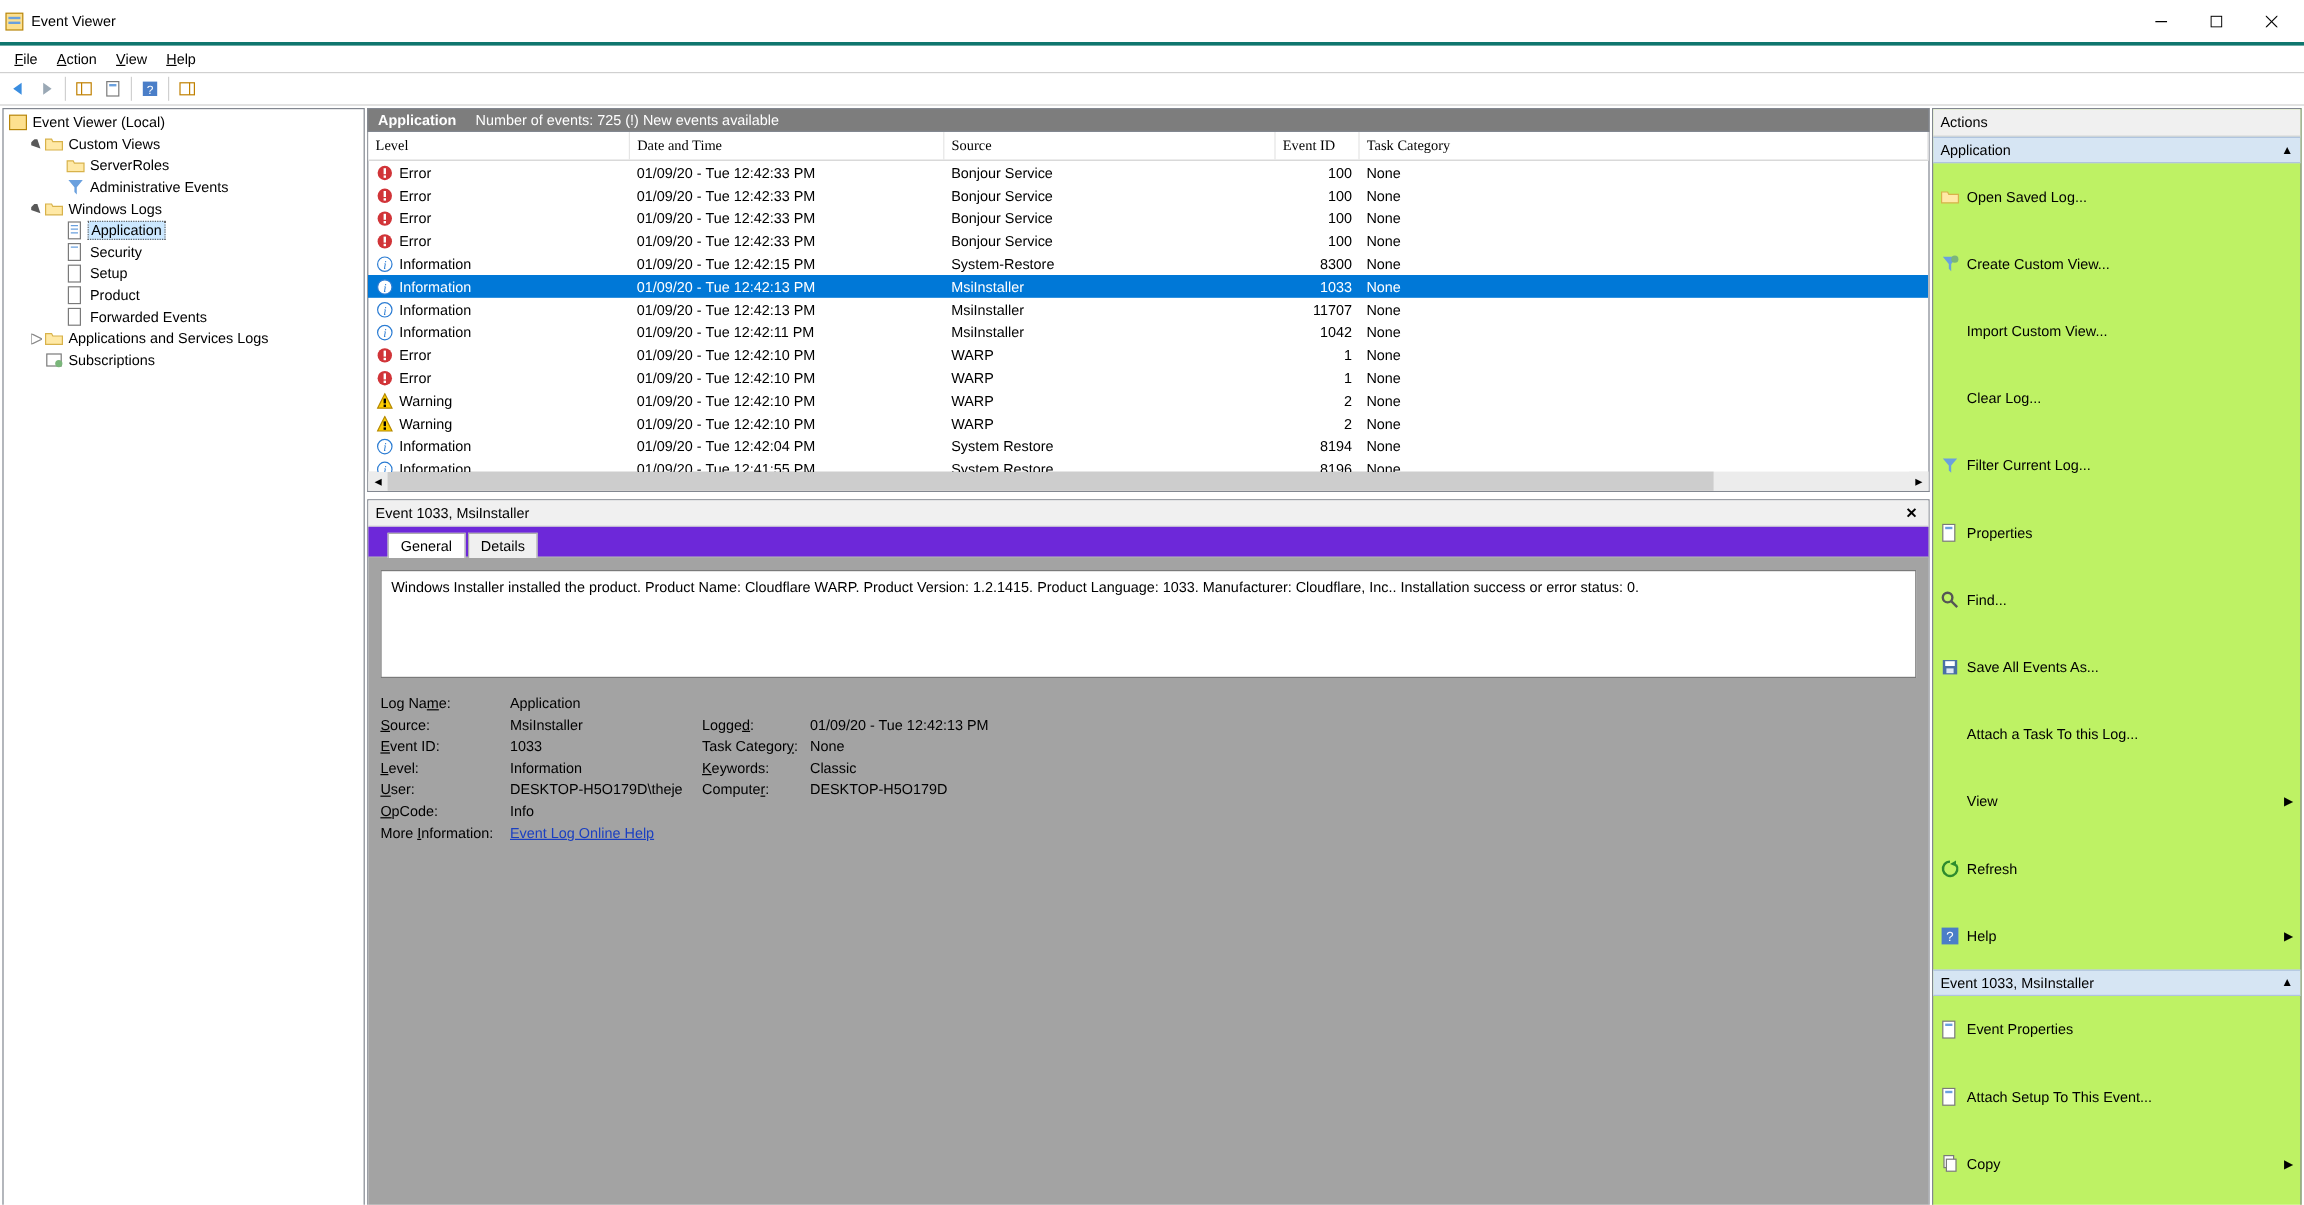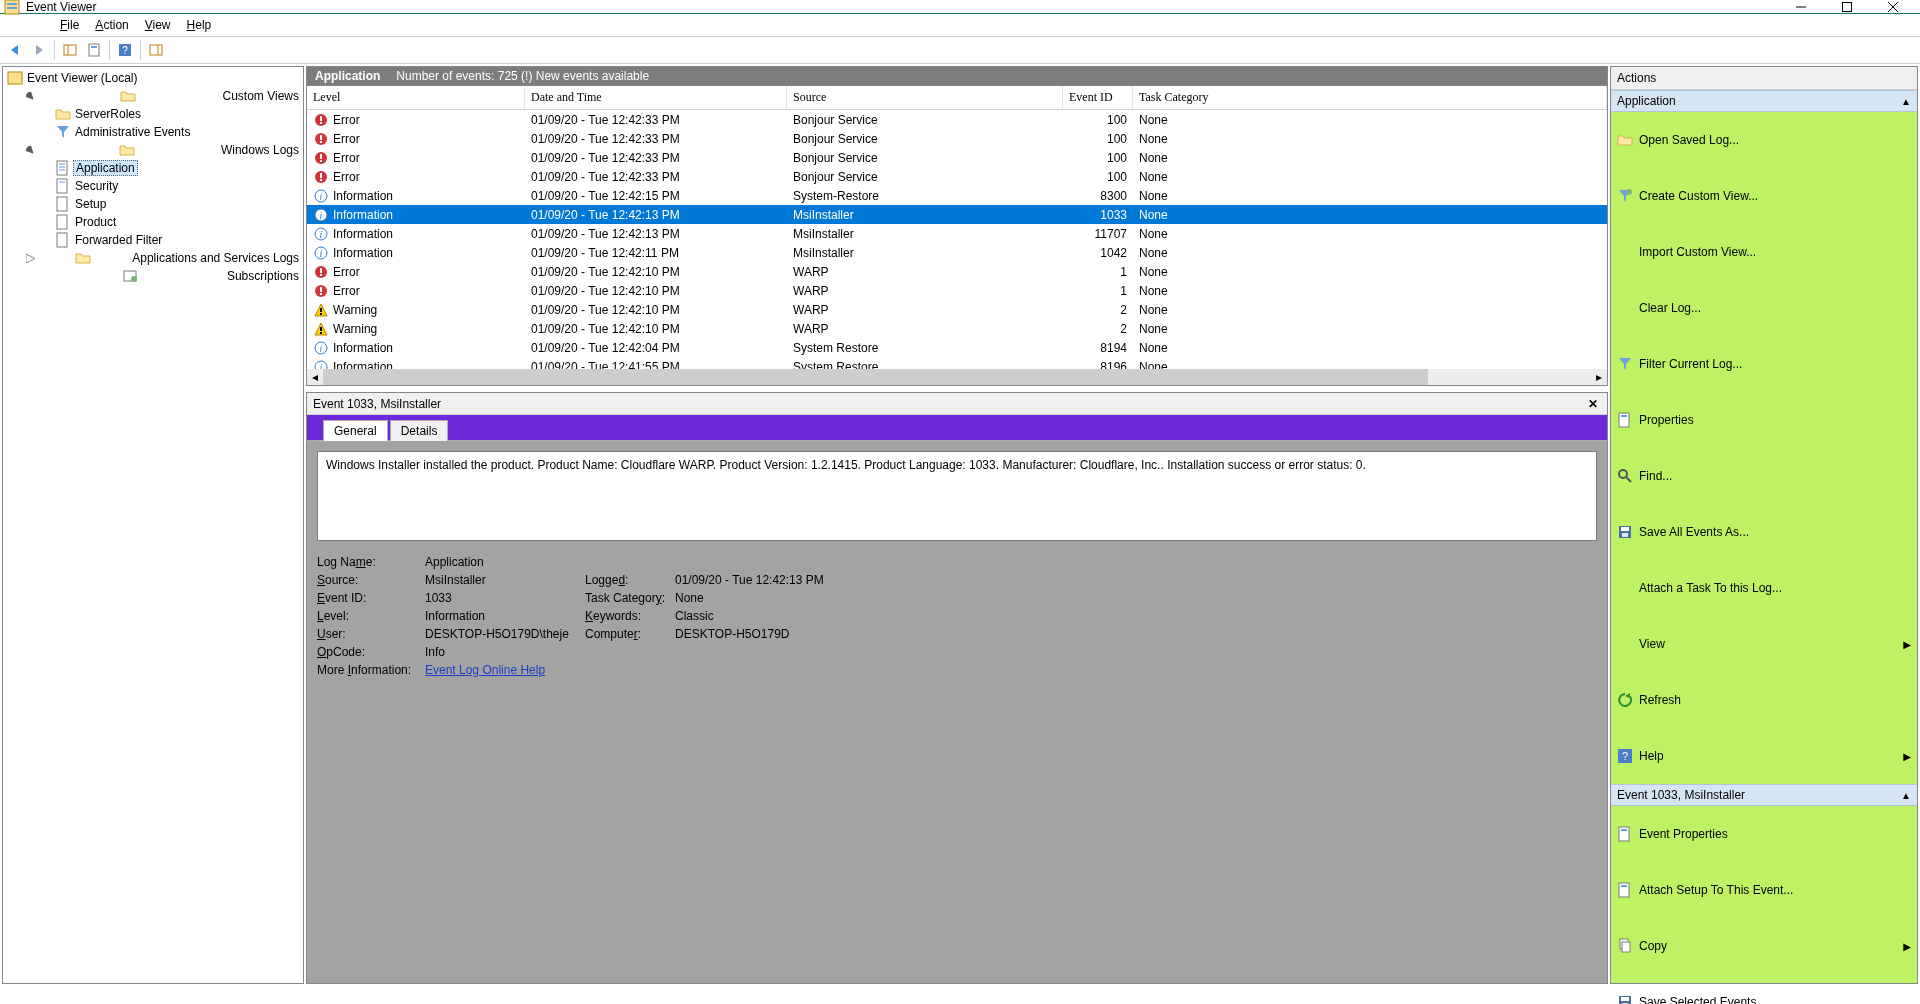--- a/index.html
+++ b/index.html
@@ -1,40 +1,40 @@
 <!DOCTYPE html>
 <html><head>
 <meta charset="utf-8">
 <style>
   * { box-sizing: border-box; margin: 0; padding: 0; }
   html, body { height: 100%; width: 100%; font-family: "Segoe UI", Tahoma, sans-serif; font-size: 12px; background: #fff; color: #000; overflow: hidden; }
-  .titlebar { height: 14px; display: flex; align-items: center; padding: 0 4px; border-bottom: 1px solid #0f766e; }
+  .titlebar { height: 38px; display: flex; align-items: center; padding: 0 4px; border-bottom: 3px solid #0f766e; }
   .titlebar .app-icon { width: 16px; height: 16px; margin-right: 6px; }
   .titlebar .title { flex: 1; font-size: 12px; }
   .win-controls { display: flex; }
   .win-btn { width: 46px; height: 30px; display: flex; align-items: center; justify-content: center; }
-  .menubar { height: 22px; display: flex; align-items: center; padding: 0 16px; margin-left: 36px; }
+  .menubar { height: 22px; display: flex; align-items: center; padding: 0 4px; }
   .menubar .menu-item { padding: 2px 8px; cursor: default; }
   .menubar .menu-item .ul { text-decoration: underline; }
   .toolbar { height: 28px; border-top: 1px solid #d0d0d0; border-bottom: 1px solid #d0d0d0; display: flex; align-items: center; padding: 0 4px; gap: 2px; background: #fff; }
   .tb-btn { width: 22px; height: 22px; display: flex; align-items: center; justify-content: center; border: 1px solid transparent; }
   .tb-sep { width: 1px; height: 20px; background: #d0d0d0; margin: 0 2px; }
   .main-area { display: flex; height: calc(100% - 30px - 22px - 28px - 2px); }
   .tree-pane { width: 302px; border: 1px solid #828790; margin: 2px 0 2px 2px; overflow: auto; background: #fff; }
   .center-pane { flex: 1; margin: 2px; display: flex; flex-direction: column; min-width: 0; }
   .actions-pane { width: 308px; border: 1px solid #828790; margin: 2px 2px 2px 0; background: #bef264; display: flex; flex-direction: column; }
   
   .tree { padding: 2px; user-select: none; }
   .tree .node { display: flex; align-items: center; height: 18px; white-space: nowrap; }
   .tree .expander { width: 14px; height: 14px; display: flex; align-items: center; justify-content: center; cursor: default; }
   .tree .node-icon { width: 16px; height: 16px; margin-right: 2px; flex-shrink: 0; }
   .tree .node.selected > .label { background: #cce8ff; border: 1px dotted #666; padding: 0 2px; }
   .tree .label { padding: 0 2px; }
   .indent-0 { padding-left: 2px; }
-  .indent-1 { padding-left: 18px; justify-content: space-between; }
+  .indent-1 { padding-left: 18px; }
   .indent-2 { padding-left: 36px; }
   
   .log-header { height: 20px; background: #7d7d7d; color: #fff; display: flex; align-items: center; border: 1px solid #828790; }
   .log-header .name { font-weight: bold; padding: 0 8px; }
   .log-header .sub { padding: 0 8px; }
   
   .grid-wrap { border: 1px solid #828790; border-top: none; flex: 0 0 300px; display: flex; flex-direction: column; min-height: 0; }
   .grid-head { display: flex; background: #fff; border-bottom: 1px solid #d0d0d0; }
   .grid-head .col { padding: 4px 6px; border-right: 1px solid #e5e5e5; text-align: left; font-weight: normal; font-family: Liberation Serif, serif; }
   .grid-body { flex: 1; overflow-y: scroll; overflow-x: auto; }
@@ -247,21 +247,21 @@
           </span>
         <span class="label">Product</span>
       </div>
       <div class="node indent-2">
         <span class="expander"></span>
         <span class="node-icon">
             <svg width="16" height="16">
               <rect x="2" y="1" width="10" height="14" fill="#fff" stroke="#7a7a7a"></rect>
             </svg>
           </span>
-        <span class="label">Forwarded Filter</span>
+        <span class="label">Forwarded Events</span>
       </div>
       <div class="node indent-1">
         <span class="expander">
             <svg width="9" height="9">
               <polygon points="0,0 9,4.5 0,9" fill="none" stroke="#888"></polygon>
             </svg>
           </span>
         <span class="node-icon">
             <svg width="16" height="16">
               <path d="M1 4h5l1 2h8v7H1z" fill="#ffe9a6" stroke="#d8b24a"></path>

